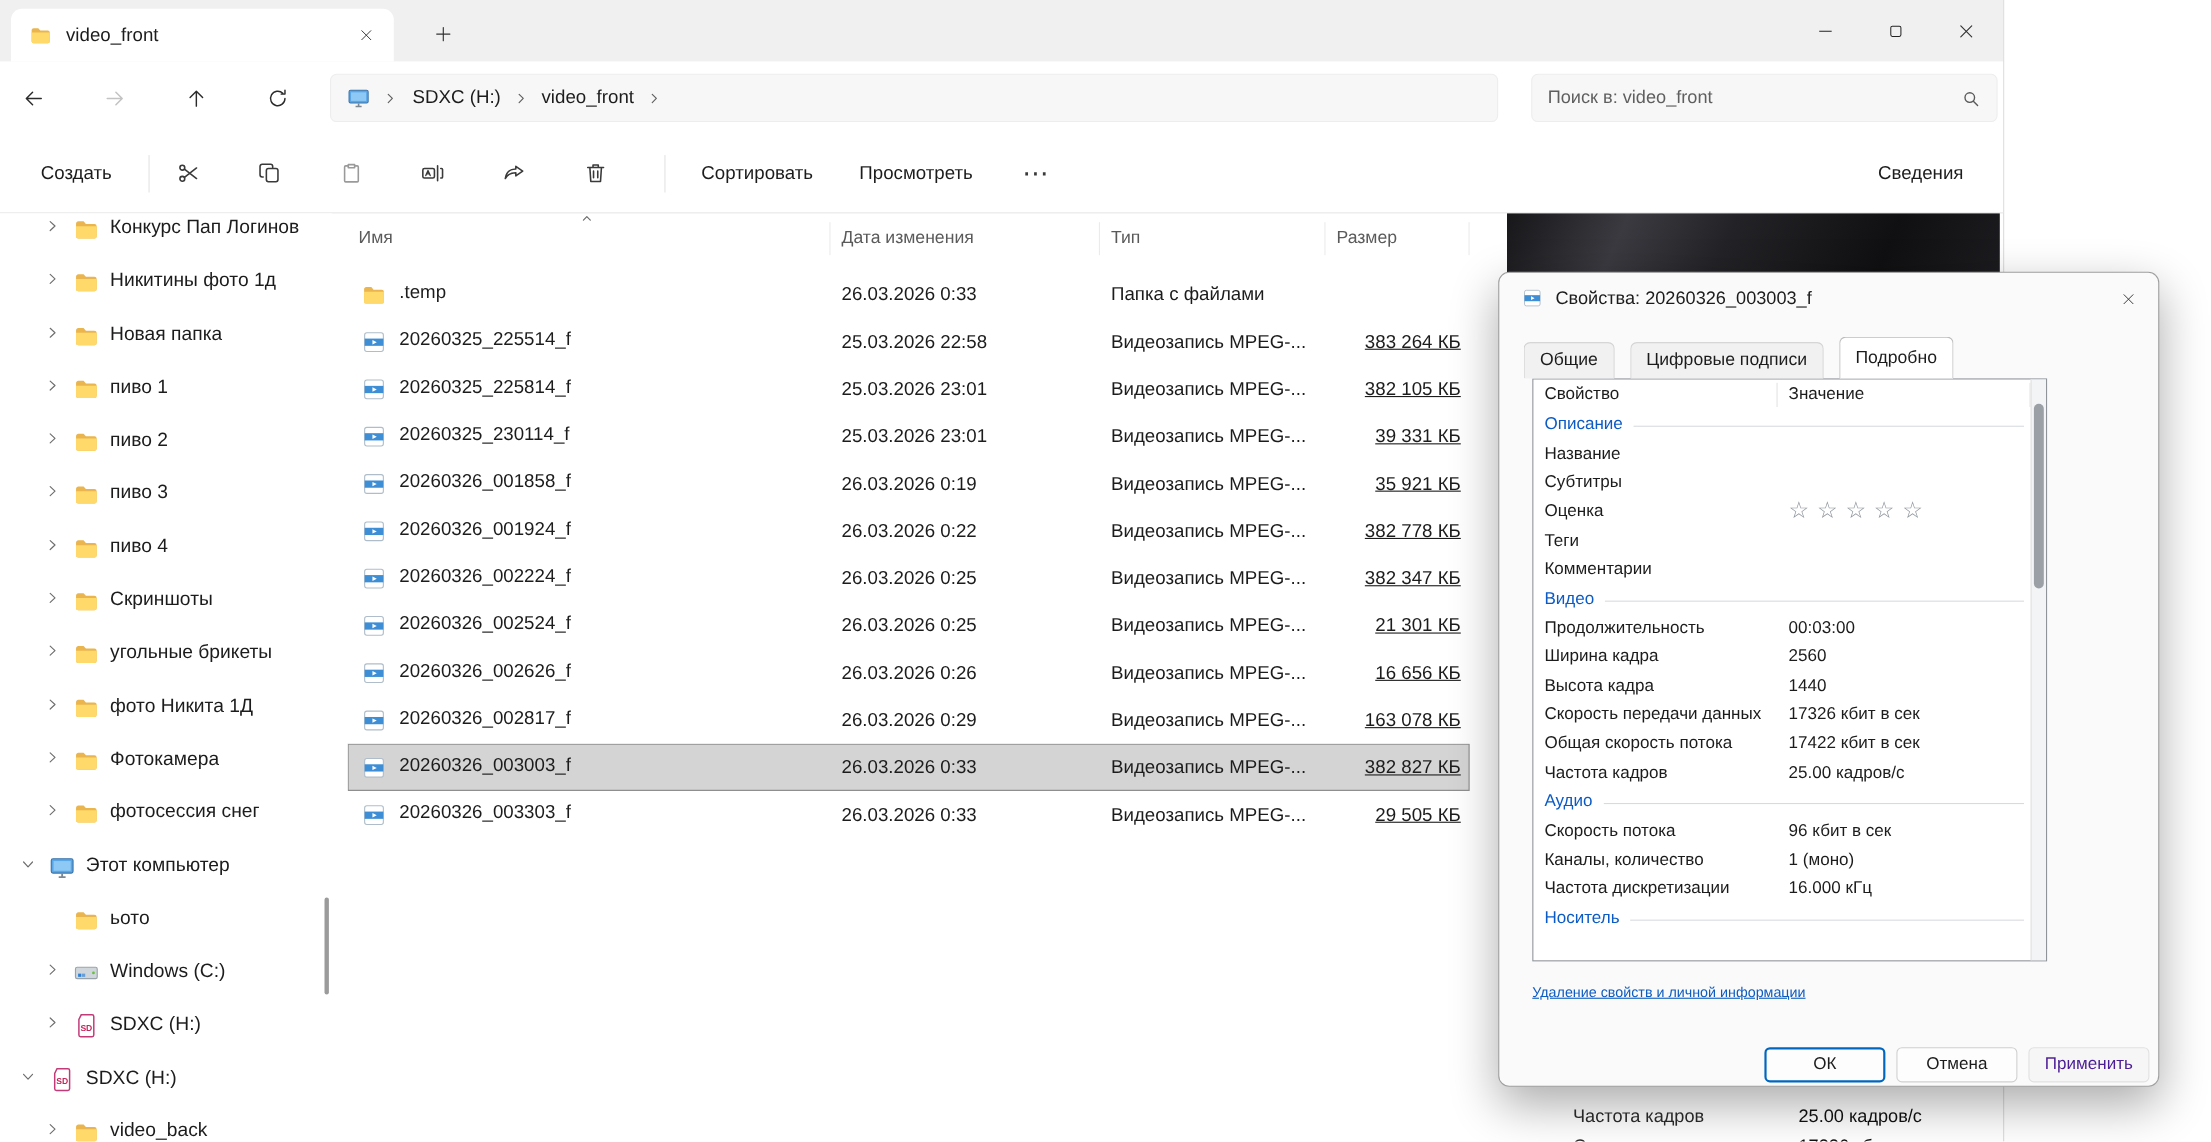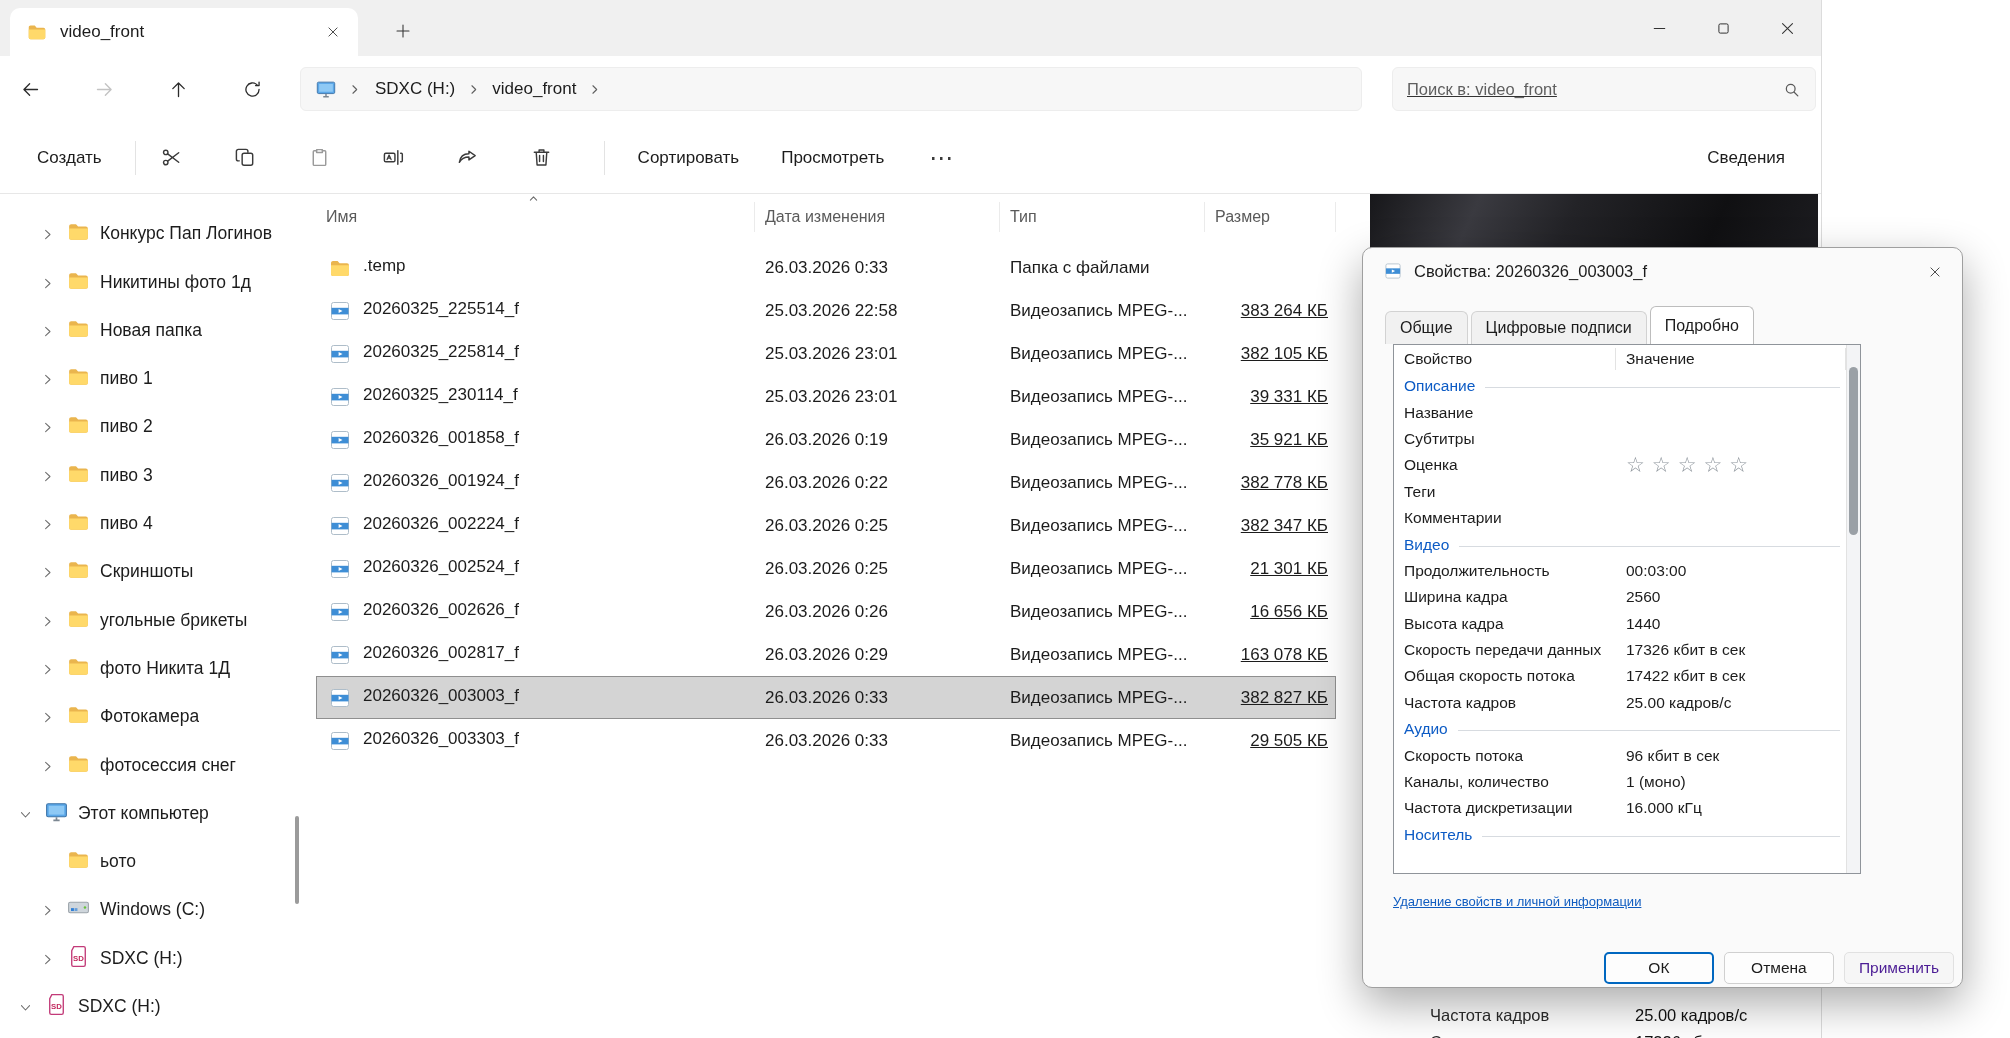--- a/index.html
+++ b/index.html
@@ -27,36 +27,36 @@
   .nav-btn { position:absolute; top:11px; width:44px; height:44px; display:flex; align-items:center; justify-content:center; border-radius:6px; }
   .nav-btn svg { width:21px; height:21px; }
   .addressbar { position:absolute; left:300px; top:11px; width:1062px; height:44px; background:#f7f7f7;
     border:1px solid #ededed; border-radius:6px; display:flex; align-items:center; padding:0 8px; gap:2px; font-size:17px; }
   .addressbar .dev-icon svg { width:22px; height:22px; display:block; margin:0 6px; }
   .crumb { padding:5px 9px; border-radius:4px; white-space:nowrap; }
   .crumb-sep svg { width:15px; height:15px; display:block; margin:0 2px; }
   .searchbar { position:absolute; left:1392px; top:11px; width:424px; height:44px; background:#f7f7f7;
     border:1px solid #ededed; border-radius:6px; display:flex; align-items:center; padding:0 14px; gap:10px; }
   .searchbar input { flex:1; border:none; outline:none; background:transparent; font-size:16.5px; color:#333;
-    font-family:inherit;text-decoration:underline; }
+    font-family:inherit; }
   .searchbar input::placeholder { color:#5f5f5f; opacity:1; }
   .searchbar .sicon svg { width:19px; height:19px; display:block; }
 
   .toolbar { position:absolute; left:0; top:122px; width:100%; height:72px; background:#fff;
     border-bottom:1px solid #e7e7e7; display:flex; align-items:center; padding:0 24px 0 16px; }
   .tbtn { display:flex; align-items:center; gap:9px; height:44px; padding:0 12px; border-radius:6px; font-size:17px; white-space:nowrap; }
   .tdivider { width:1px; height:34px; background:#e3e3e3; margin:0 12px; flex:none; }
   .ibtn { width:48px; height:44px; display:flex; align-items:center; justify-content:center; border-radius:6px; margin-right:26px; flex:none; }
   .ibtn svg { width:23px; height:23px; }
   .more-btn { width:44px; height:44px; display:flex; align-items:center; justify-content:center; font-size:24px; color:#3a3a3a; border-radius:6px; margin-left:14px; }
   .details-btn { margin-left:auto; }
 
   
   .sidebar { position:absolute; left:0; top:194px; width:302px; height:844px; overflow:hidden; background:#fff; padding-top:2px; }
-  .tree-item { display:flex; align-items:flex-end; height:48.3px; padding-left:16px; gap:9px; font-size:17.5px; border-radius:6px; }
+  .tree-item { display:flex; align-items:flex-start; height:48.3px; padding-left:16px; gap:9px; font-size:17.5px; border-radius:6px; }
   .tree-item.ind1 { padding-left:38px; }
   .chev-box { width:19px; height:19px; flex:none; display:flex; align-items:center; justify-content:center; }
   .chev-box svg { width:15px; height:15px; }
   .chev-box.down svg { transform:rotate(90deg); }
   .chev-box.none { visibility:hidden; }
   .tree-item .node-icon { width:25px; height:25px; flex:none; }
   .tree-item .node-icon svg { width:25px; height:25px; display:block; }
   .tlabel { white-space:nowrap; overflow:hidden; }
   .sb-scrollbar { position:absolute; left:295px; top:816px; width:4px; height:88px; background:#9b9b9b; border-radius:2px; }
 
@@ -87,21 +87,21 @@
 
   
   .dialog { position:absolute; left:1362px; top:247px; width:601px; height:741px; background:#fafafa;
     border:1px solid #9f9f9f; border-radius:10px; box-shadow:0 16px 44px rgba(0,0,0,.33); z-index:10; }
   .dlg-title { position:absolute; left:0; top:0; width:100%; height:46px; display:flex; align-items:center; padding-left:20px; gap:11px; font-size:16.5px; }
   .dlg-title .dti svg { width:20px; height:20px; display:block; }
   .dlg-close { position:absolute; right:8px; top:7px; width:38px; height:34px; display:flex; align-items:center; justify-content:center; border-radius:6px; }
   .dlg-close svg { width:14px; height:14px; }
   .dlg-tabs { position:absolute; left:22px; top:58px; display:flex; align-items:flex-end; z-index:2; }
   .dtab { height:33px; padding:0 14px; display:flex; align-items:center; font-size:16px; background:#f1f1f1;
-    border:1px solid #d2d2d2; border-bottom:none; border-radius:6px 6px 0 0; margin-right:3px; }
+    border:1px solid #d2d2d2; border-bottom:none; border-radius:6px 6px 0 0; margin-right:14px; }
   .dtab.active { height:38px; background:#fff; border-color:#bdbdbd; position:relative; z-index:3; }
   .dlg-box { position:absolute; left:30px; top:96px; width:468px; height:530px; background:#fff; border:1px solid #8f949a; }
   .dth { display:flex; height:28px; align-items:center; font-size:15.5px; color:#1c1c1c; }
   .dth .h1 { width:222px; padding-left:10px; border-right:1px solid #e3e3e3; height:22px; line-height:22px; }
   .dth .h2 { flex:1; padding-left:10px; border-right:1px solid #e3e3e3; height:22px; line-height:22px; }
   .dth .hsp { width:14px; }
   .dtr-wrap { position:absolute; left:0; top:28px; right:14px; bottom:0; overflow:hidden; }
   .dtr { height:26.4px; display:flex; align-items:center; font-size:15.5px; }
   .dtr .lab { width:222px; padding-left:10px; white-space:nowrap; overflow:hidden; text-overflow:ellipsis; flex:none; }
   .dtr .val { flex:1; padding-left:10px; white-space:nowrap; overflow:hidden; }

